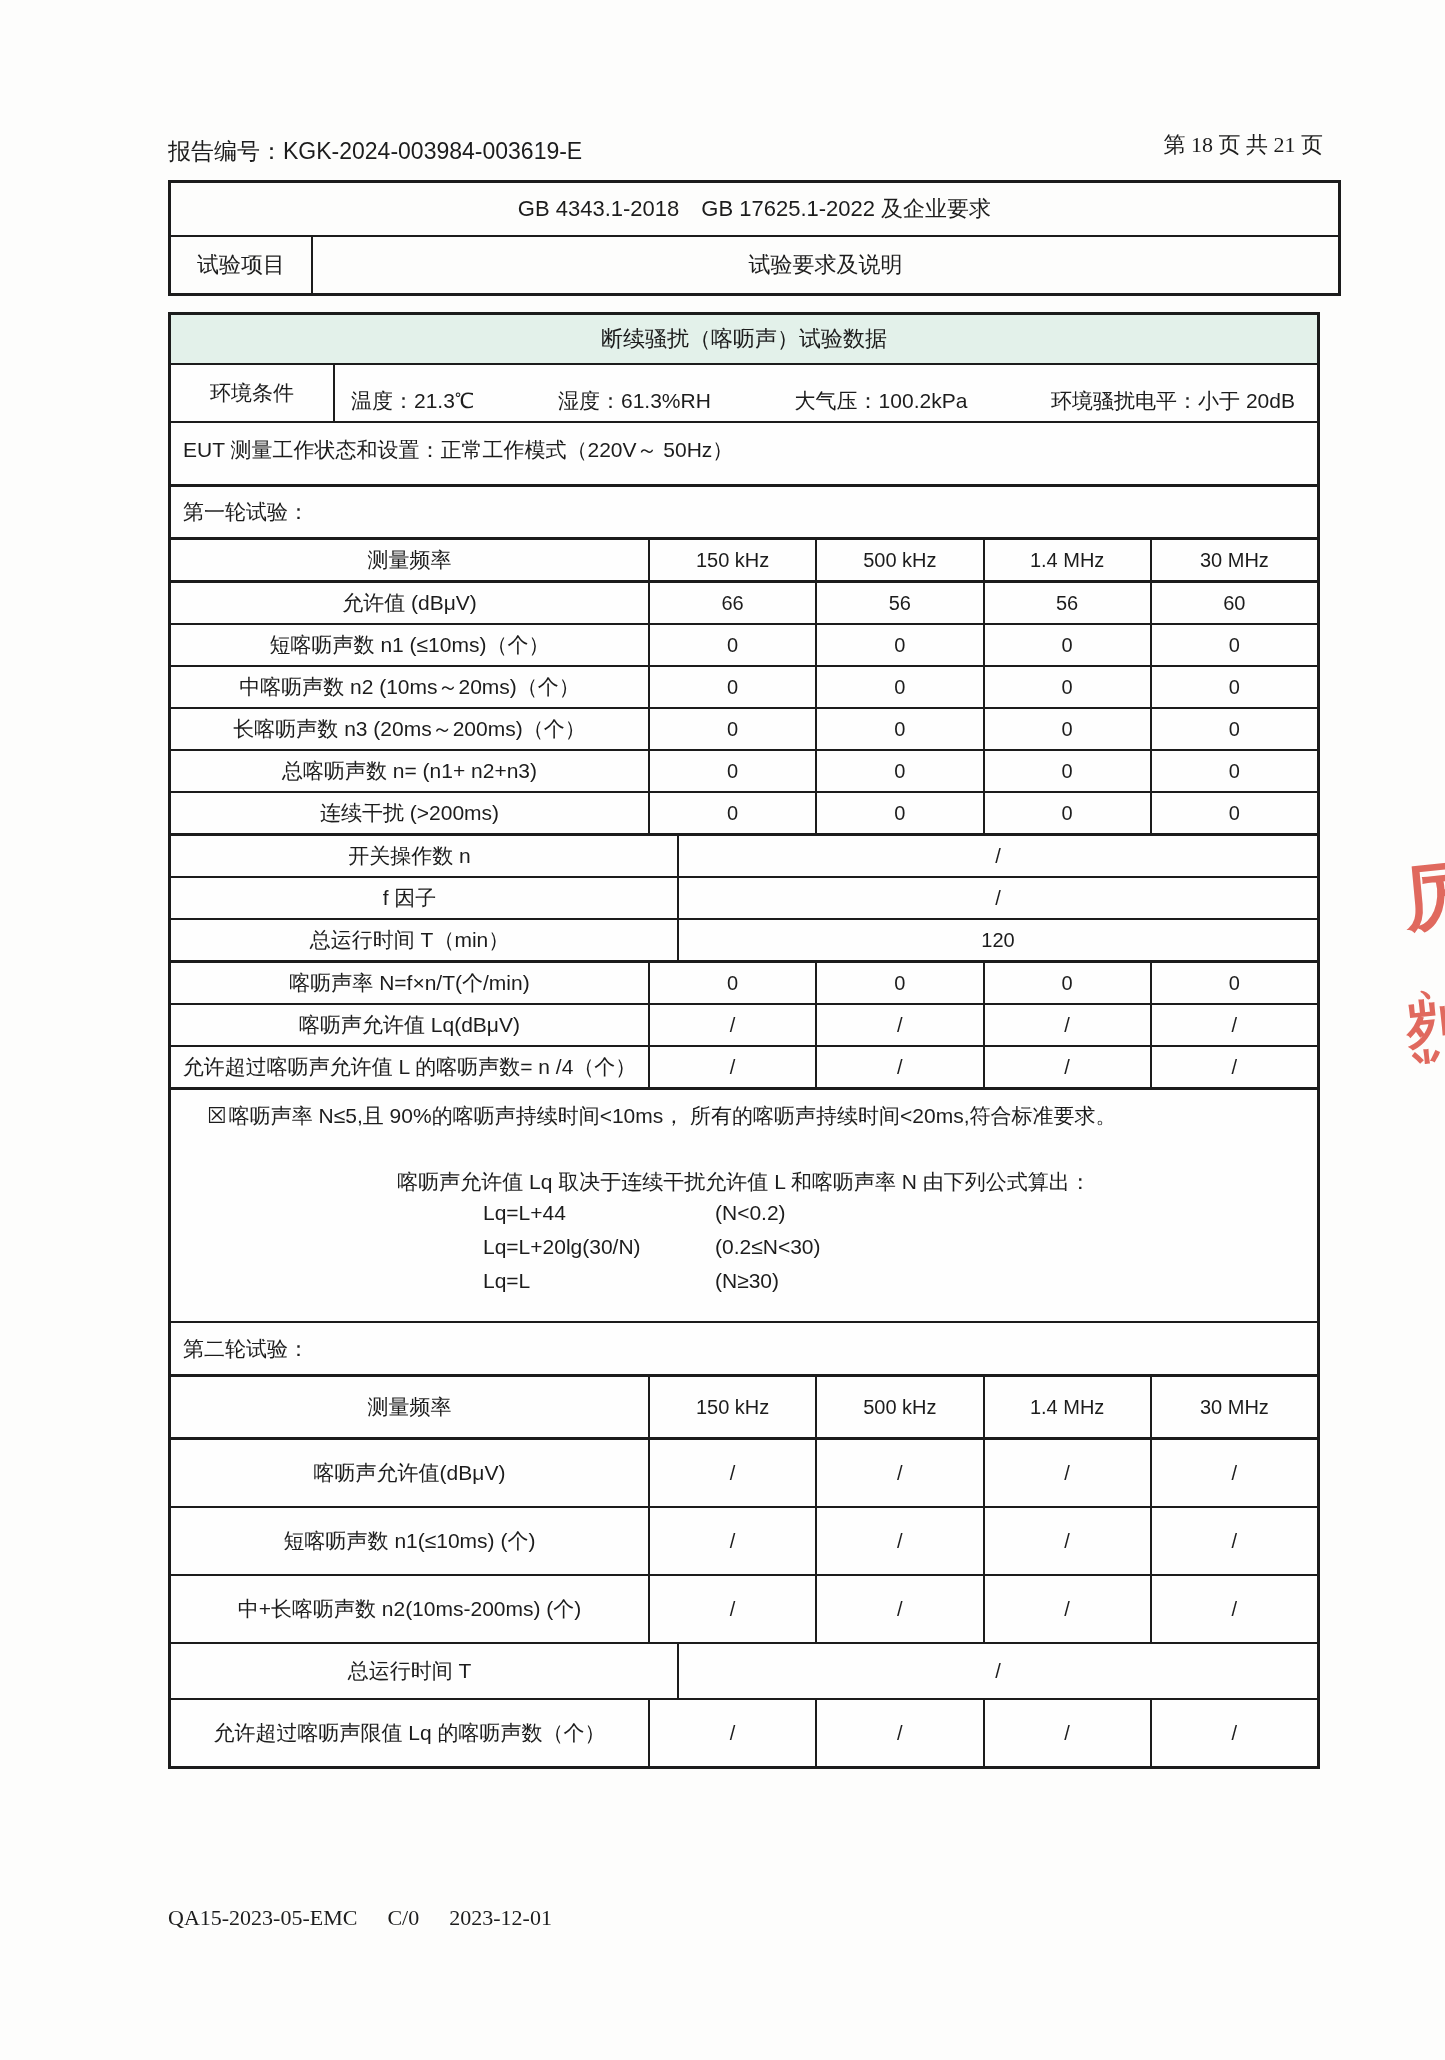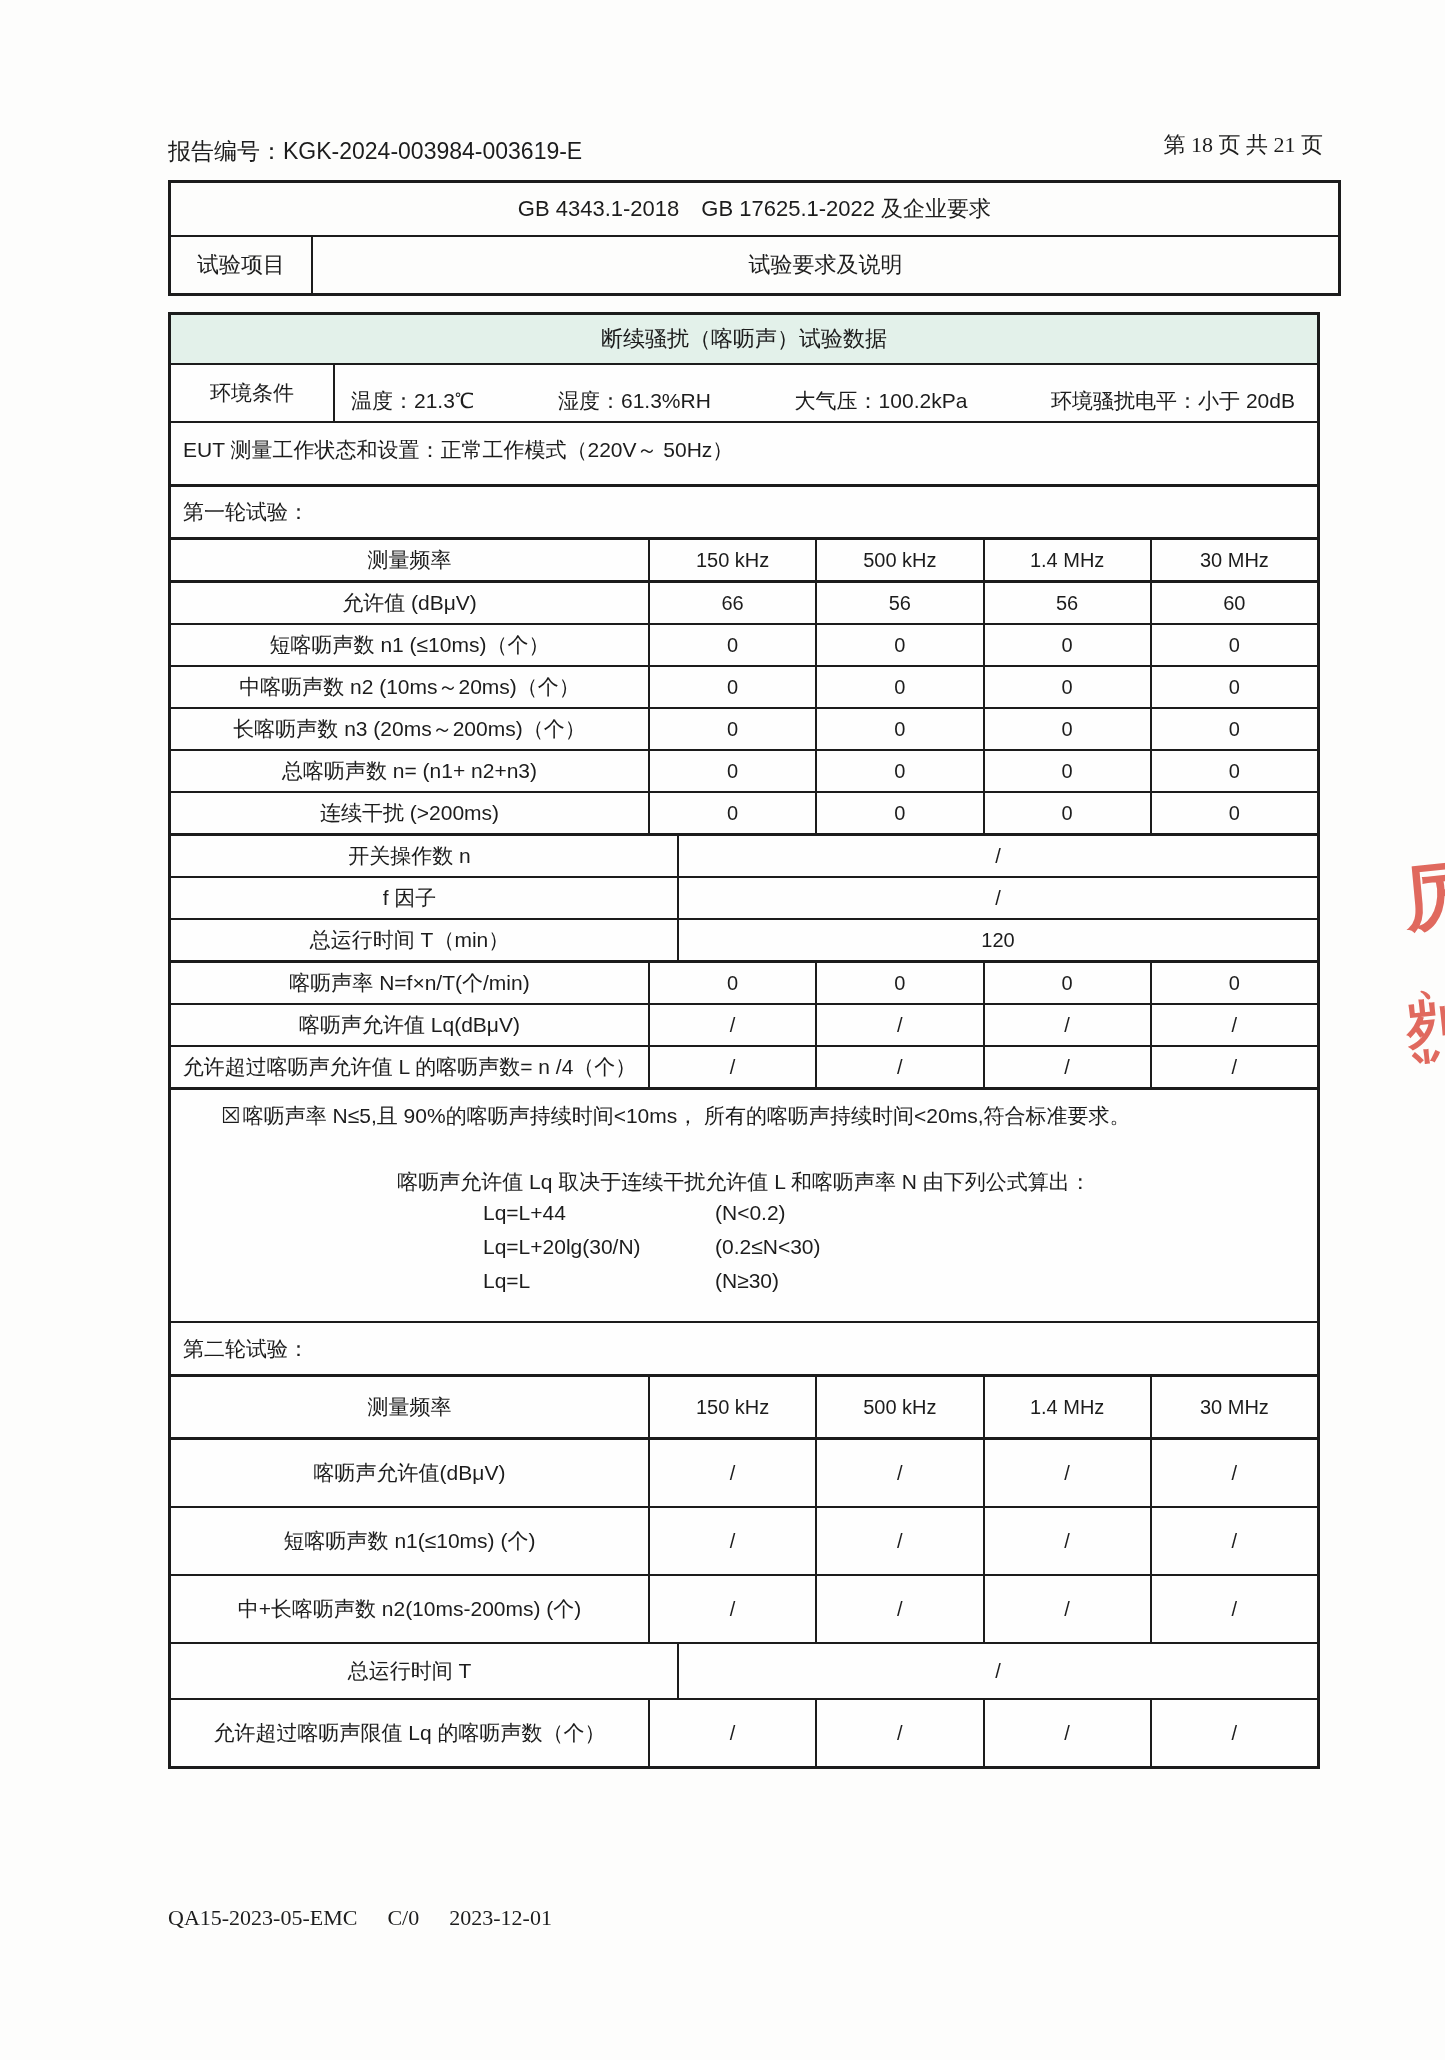--- a/index.html
+++ b/index.html
@@ -31,21 +31,21 @@
   .grid-row { display:grid; grid-template-columns:477px 1fr 1fr 1fr 1fr; }
   .grid-row.merged { grid-template-columns:477px 1fr;gap:29px; }
   .cell { display:flex; align-items:center; justify-content:center; border-left:2px solid #1c1c1c; font-size:20px; text-align:center; padding:0 4px; box-sizing:border-box; }
   .cell.label { border-left:none; font-size:21px; }
   .r1 .cell { min-height:40px; }
   .r2row .cell { min-height:66px; }
   .r2head .cell { min-height:60px; }
   .r2merge .cell { min-height:54px; }
   
   .note-row { padding:12px 0 16px 0; }
-  .note-line { padding-left:50px; font-size:21px; }
+  .note-line { padding-left:36px; font-size:21px; }
   .checkbox { font-size:22px; margin-right:2px; }
   .formula-intro { margin-top:38px; text-align:center; font-size:21px; }
   .formula { padding-left:312px; font-size:21px; line-height:34px; }
   .formula .eq { display:inline-block; min-width:232px; }
   
   .footer { position:absolute; left:168px; top:1893px; font-size:22px; font-family:"Liberation Serif", serif;margin-top:12px; }
   .footer span { margin-right:30px; }
   
   .stamp-frag { position:absolute; color:#dd5a4e; font-weight:bold; transform:rotate(-6deg); opacity:0.9; }
   .sf1 { left:1404px; top:848px; font-size:72px; }

